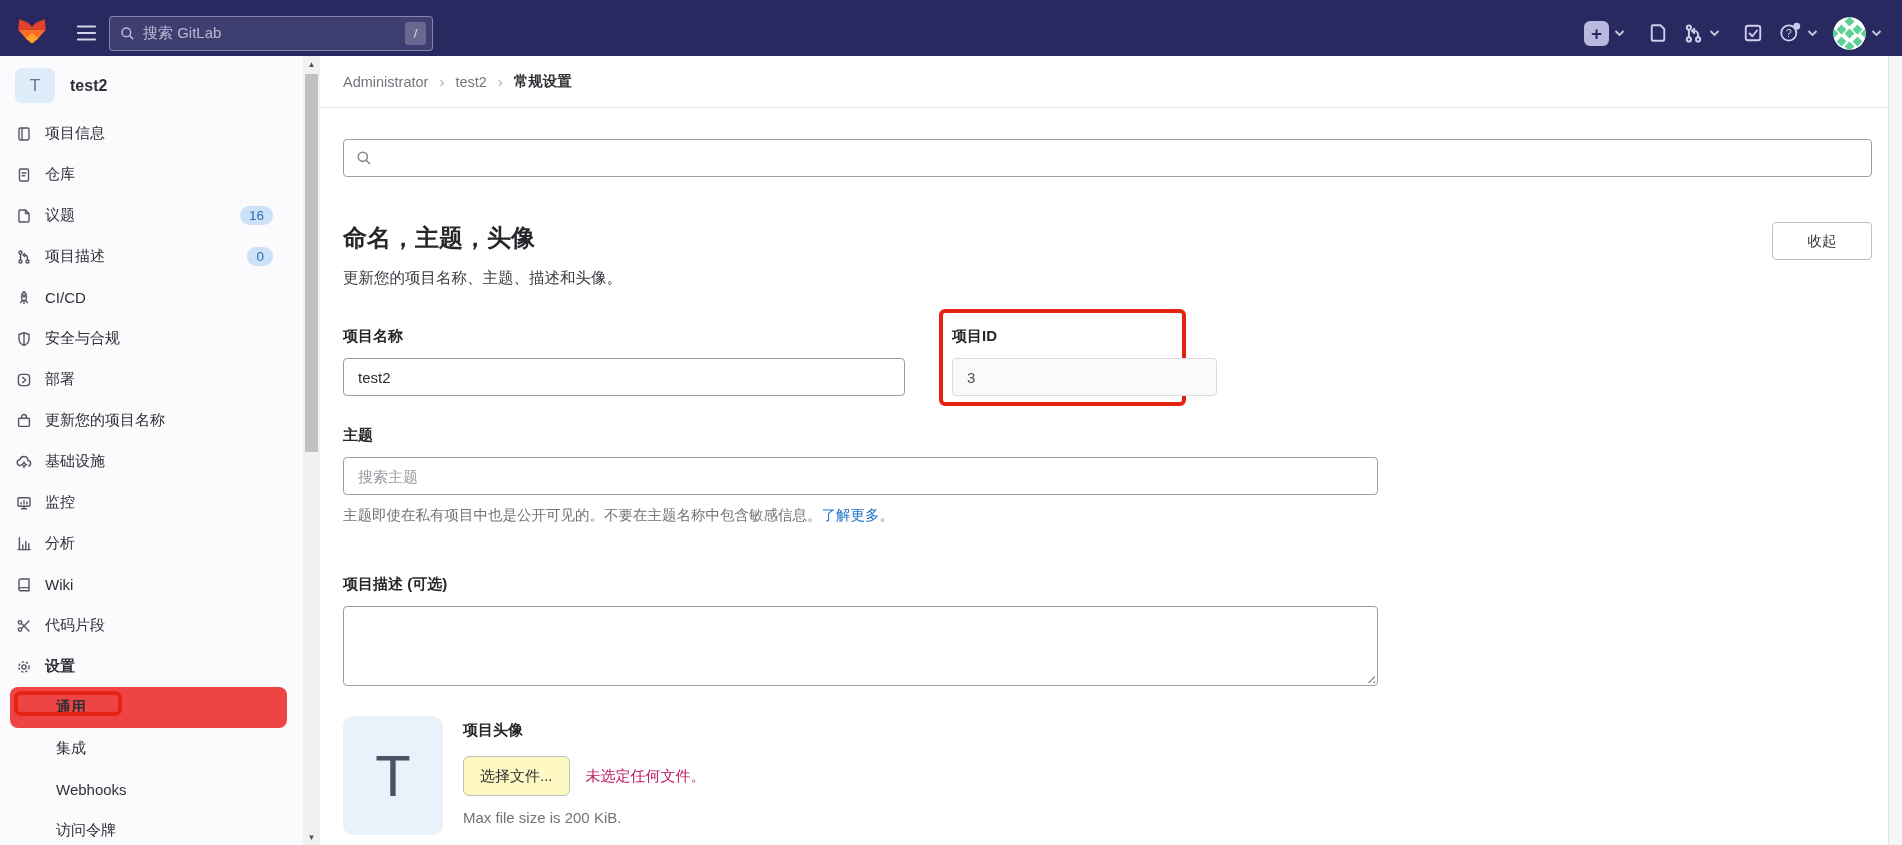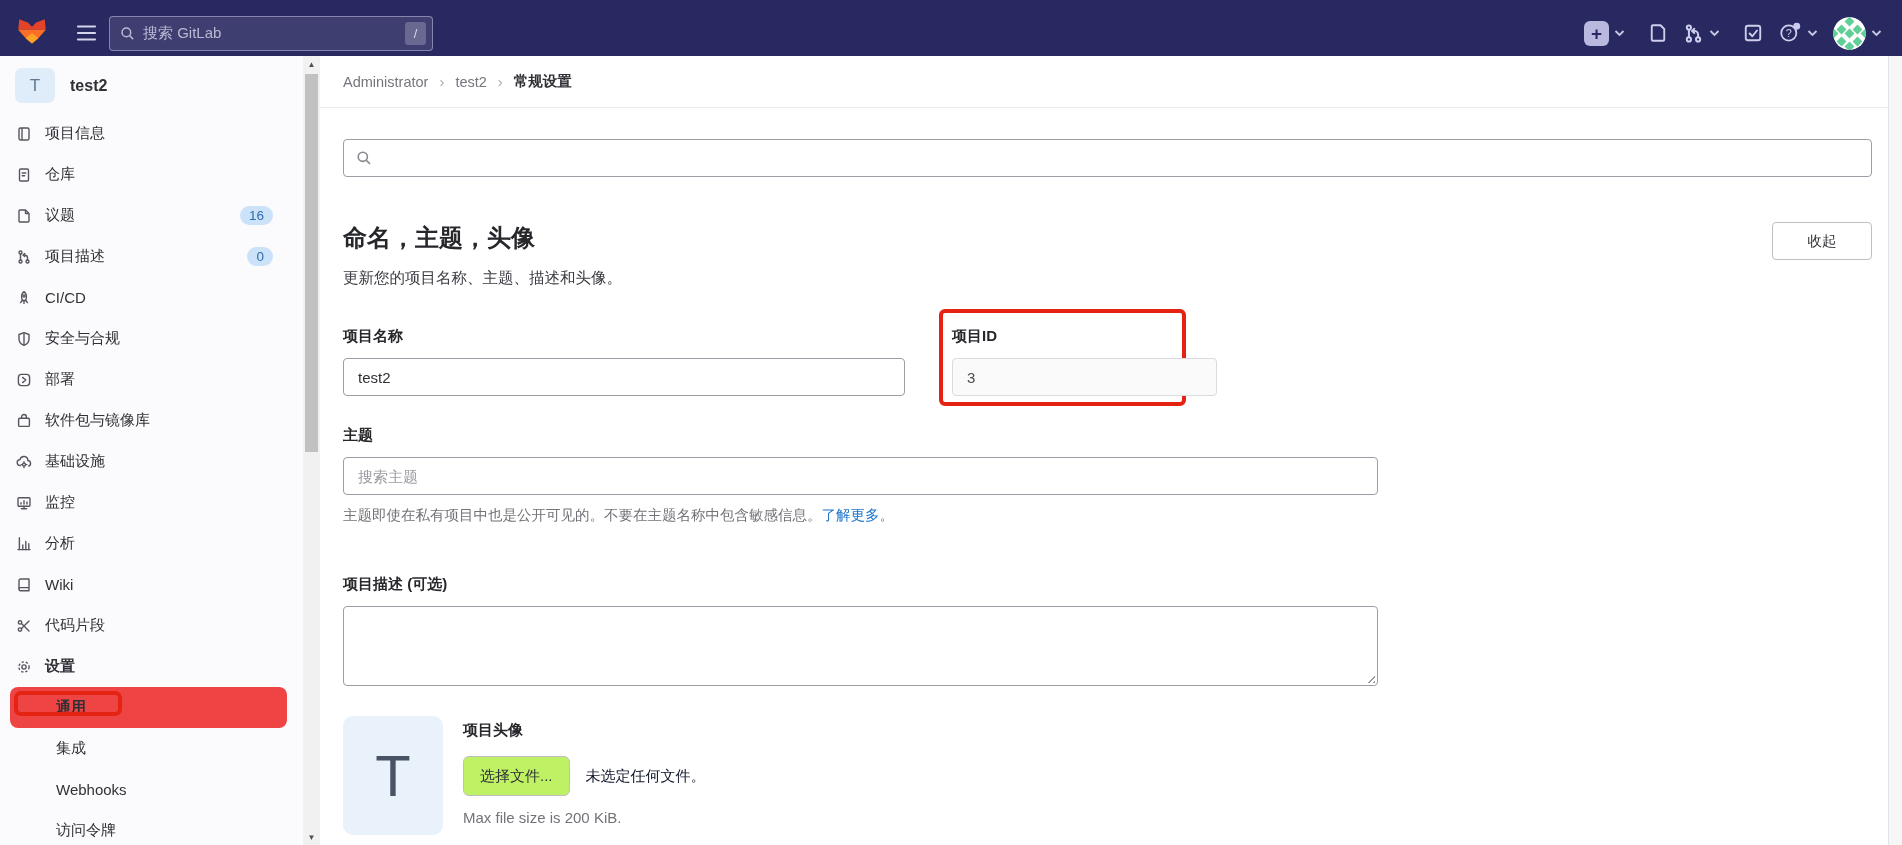--- a/index.html
+++ b/index.html
@@ -162,25 +162,25 @@
 
   .row-avatar { margin-top: 30px; display: flex; }
   .big-avatar {
     width: 100px; height: 119px; border-radius: 10px; background: #e9f2fb;
     display: flex; align-items: center; justify-content: center;
     color: #485364; font-size: 58px; font-weight: normal; flex: none;
   }
   .avatar-col { margin-left: 20px; padding-top: 5px; }
   .file-row { margin-top: 16px; display: flex; align-items: center; }
   .choose-file-btn {
-    height: 40px; padding: 0 16px; background: #bef264;
+    height: 40px; padding: 0 16px; background: #fef9c3;
     border: 1px solid #bfbfc3; border-radius: 6px;
     font-size: 15px; color: #303036; cursor: pointer; font-family: inherit;
   }
-  .no-file { margin-left: 16px; font-size: 15px; color: #0f172a; }
+  .no-file { margin-left: 16px; font-size: 15px; color: #be185d; }
   .max-size { margin-top: 13px; font-size: 15px; color: #737278; }
 
   svg { display: block; }
 </style>
 </head>
 <body>
 
 <div class="topbar">
   <svg class="logo" viewBox="0 0 34 30">
     <path d="M5 2 L13 5 L17 9 L21 5 L29 2 L30 12 L4 12 Z" fill="#e24329"></path>
@@ -332,21 +332,21 @@
             <rect x="2.4" y="2.4" width="11.2" height="11.2" rx="3"></rect>
             <path d="M6.6 5.4 L9.8 8 l-3.2 2.6"></path>
           </svg>
         <span>部署</span>
       </li>
       <li>
         <svg class="si" width="16" height="16" viewBox="0 0 16 16" fill="none" stroke="#57565e" stroke-width="1.4" stroke-linejoin="round">
             <rect x="2.6" y="5.2" width="10.8" height="8.2" rx="1.2"></rect>
             <path d="M5.6 5.2 V3.9 A2.4 2.4 0 0 1 8 1.5 a2.4 2.4 0 0 1 2.4 2.4 V5.2"></path>
           </svg>
-        <span>软件包与镜像库</span>
+        <span>更新您的项目名称</span>
       </li>
       <li>
         <svg class="si" width="16" height="16" viewBox="0 0 16 16" fill="none" stroke="#57565e" stroke-width="1.4" stroke-linecap="round">
             <path d="M4.4 11.6 a3 3 0 0 1 -.4 -6 A4 4 0 0 1 11.9 6.5 a2.9 2.9 0 0 1 .8 5.6"></path>
             <circle cx="8" cy="10.6" r="1.5"></circle>
             <path d="M8 8.5 v-.8 M8 13.5 v-.8 M10.1 10.6 h.8 M5.1 10.6 h.8"></path>
           </svg>
         <span>基础设施</span>
       </li>
       <li>

